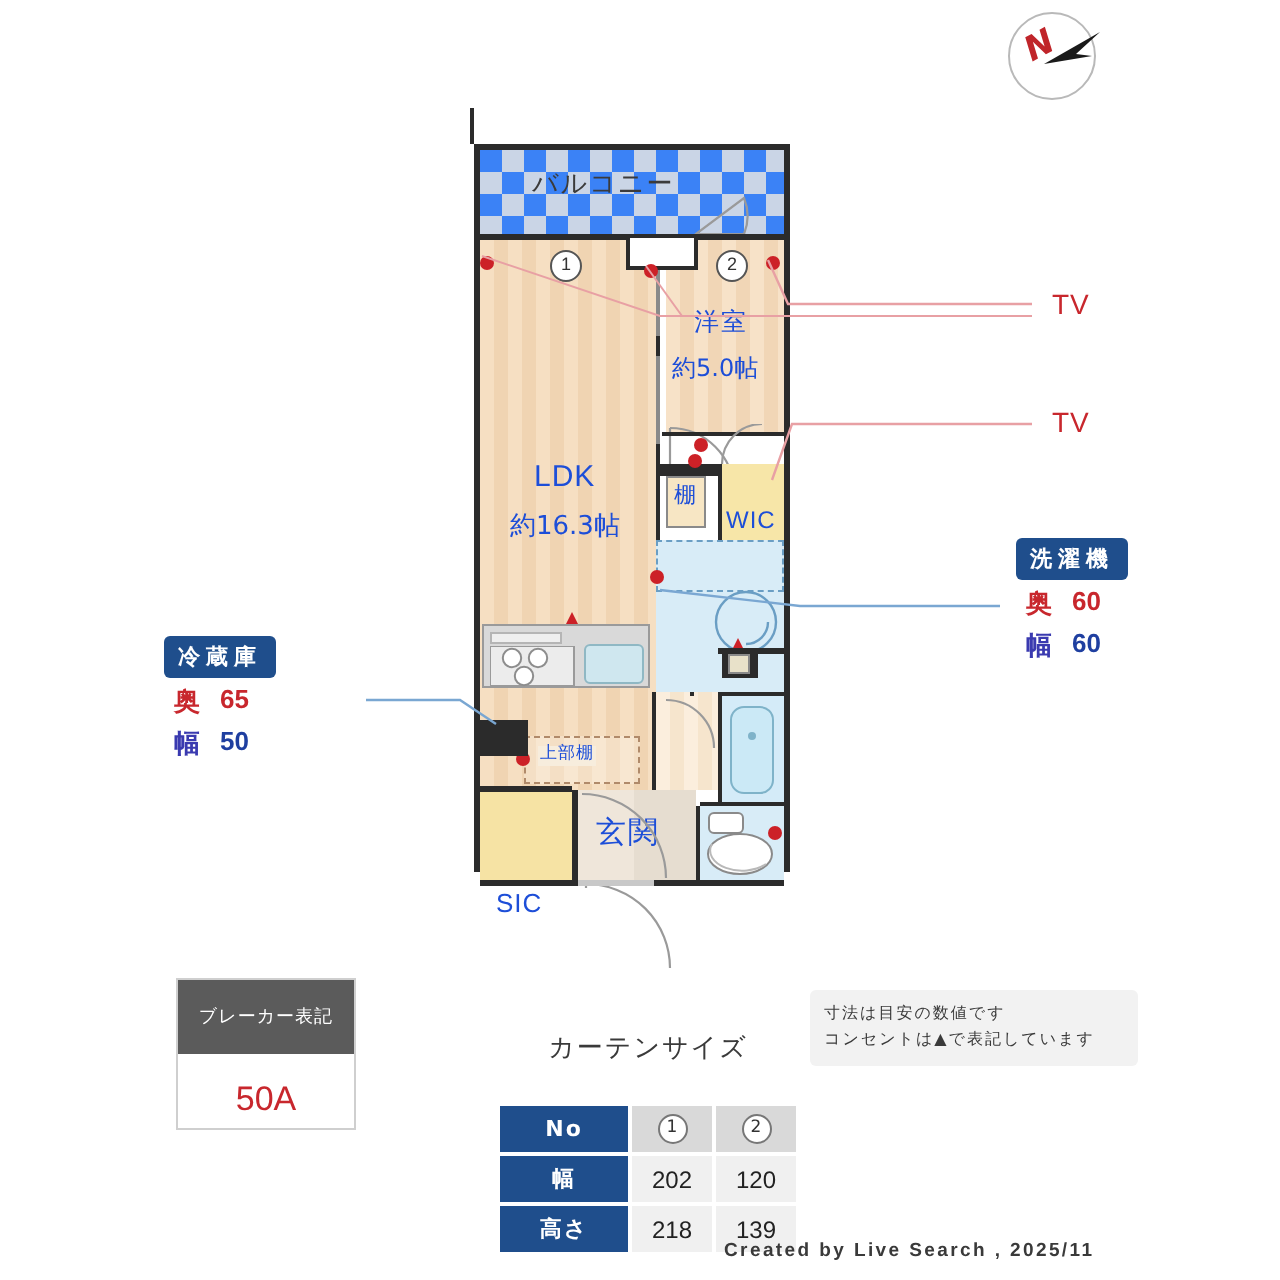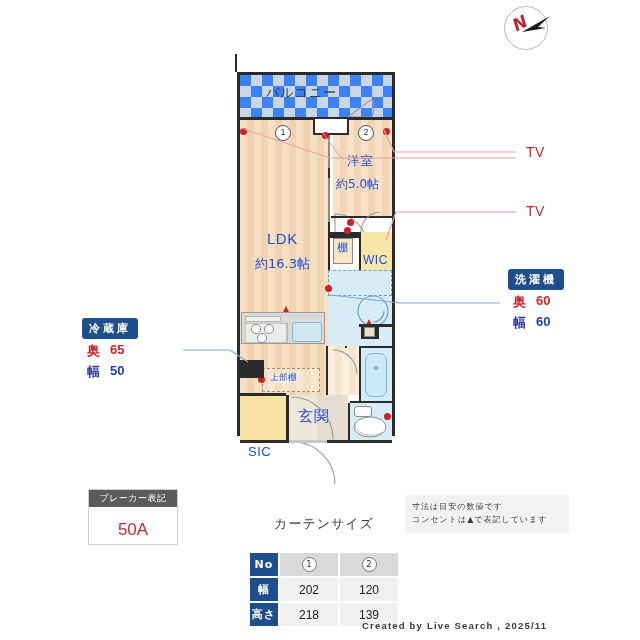--- a/index.html
+++ b/index.html
@@ -80,32 +80,32 @@
     padding:3px 7px;border-radius:3px;letter-spacing:3px;font-weight:bold;
   }
   .appl .row{display:flex;gap:9px;padding-left:5px;margin-top:3px;font-size:13px;font-weight:bold;}
   .appl .k-red{color:#c8272d;letter-spacing:1px;}
   .appl .k-blue{color:#3a3ab0;letter-spacing:1px;}
   .appl .v{color:#c8272d;font-family:"Liberation Sans",sans-serif;}
   .appl .v2{color:#1f3fa0;font-family:"Liberation Sans",sans-serif;}
 
   
   #breaker{left:88px;top:489px;width:88px;border:1px solid #cfcfcf;background:#fff;}
-  #breaker .cap{background:#5b5b5b;color:#fff;font-size:9px;text-align:center;padding:2px 0;letter-spacing:.5px;}
+  #breaker .cap{background:#5b5b5b;color:#fff;font-size:9px;text-align:center;padding:12px 0;letter-spacing:.5px;}
   #breaker .val{color:#c8272d;font-size:17px;text-align:center;padding:13px 0 4px;font-family:"Liberation Sans",sans-serif;}
 
   
   #note{left:405px;top:495px;width:150px;background:#f2f2f2;border-radius:3px;padding:6px 7px;}
   #note div{font-size:8px;color:#3a3a3a;letter-spacing:1px;line-height:1.6;}
 
   
   #curtain{left:248px;top:515px;width:152px;}
   #curtain .title{text-align:center;font-size:13px;color:#3a3a3a;letter-spacing:1px;margin-bottom:18px;}
   #curtain table{border-collapse:separate;border-spacing:2px;width:100%;}
-  #curtain th.hd{background:#1f4e8c;color:#fff;font-size:11px;font-weight:bold;padding:4px 0;width:28px;letter-spacing:1px;}
+  #curtain th.hd{background:#1f4e8c;color:#fff;font-size:11px;font-weight:bold;padding:4px 0;width:64px;letter-spacing:1px;}
   #curtain th.cx{background:#d9d9d9;color:#333;font-size:10px;font-weight:normal;padding:4px 0;}
   #curtain td{background:#f0f0f0;color:#222;font-size:12px;text-align:center;padding:4px 0;font-family:"Liberation Sans",sans-serif;}
   #curtain .cnum2{display:inline-block;width:13px;height:13px;border:1px solid #777;border-radius:50%;
     font-size:8.5px;line-height:12px;background:#fff;}
 
   #footer{left:362px;top:620px;color:#3a3a3a;font-size:9.5px;letter-spacing:1.2px;
     font-family:"Liberation Sans",sans-serif;font-weight:bold;}
 </style>
 </head>
 <body>

